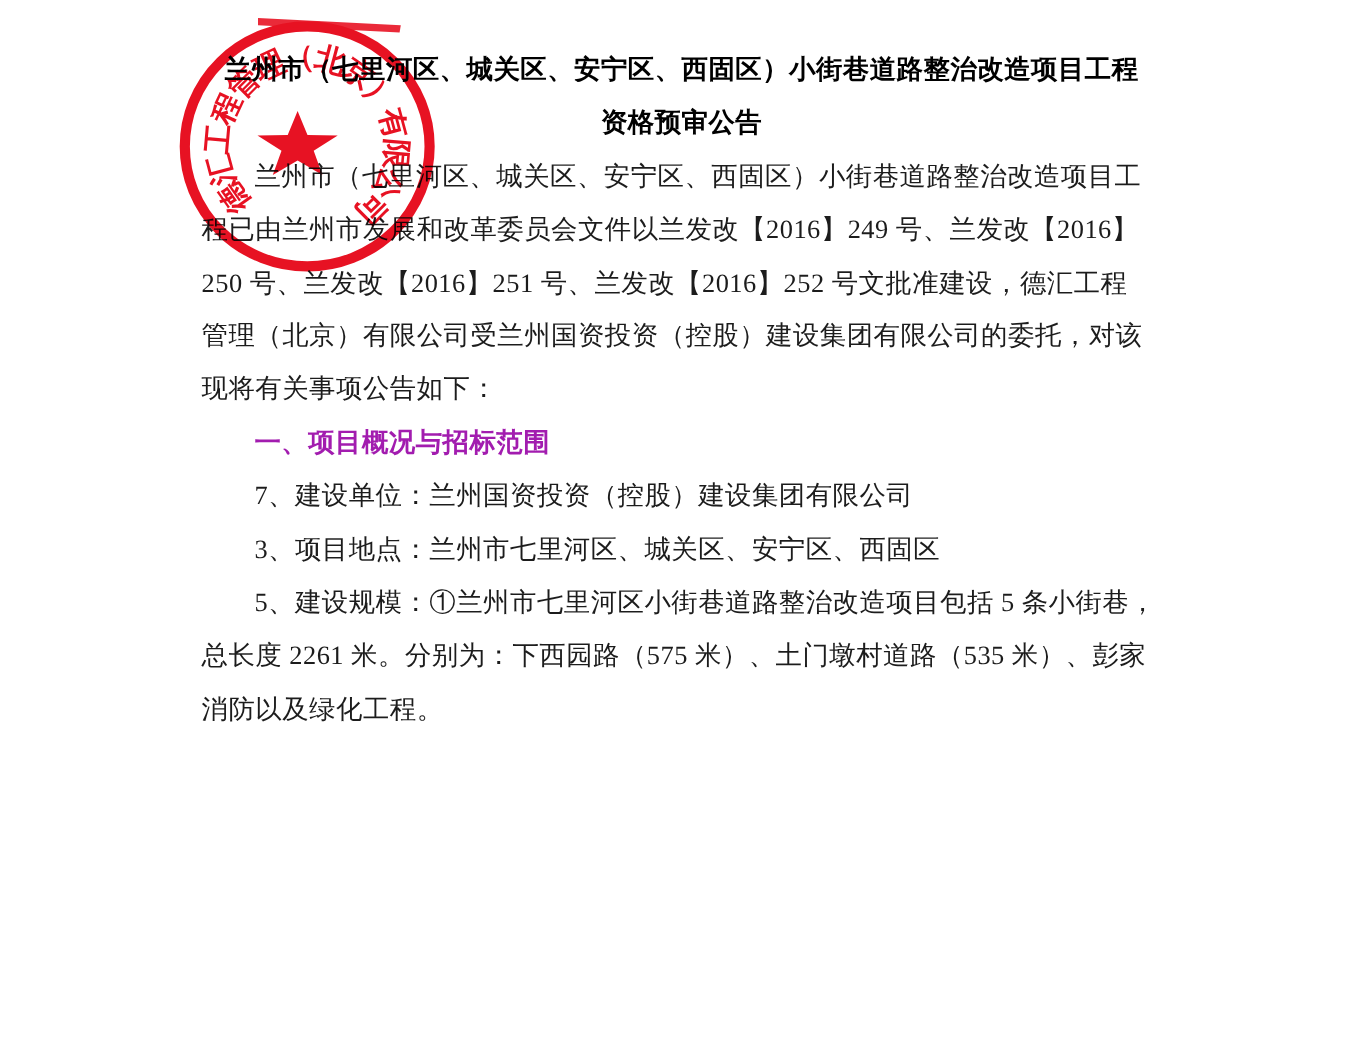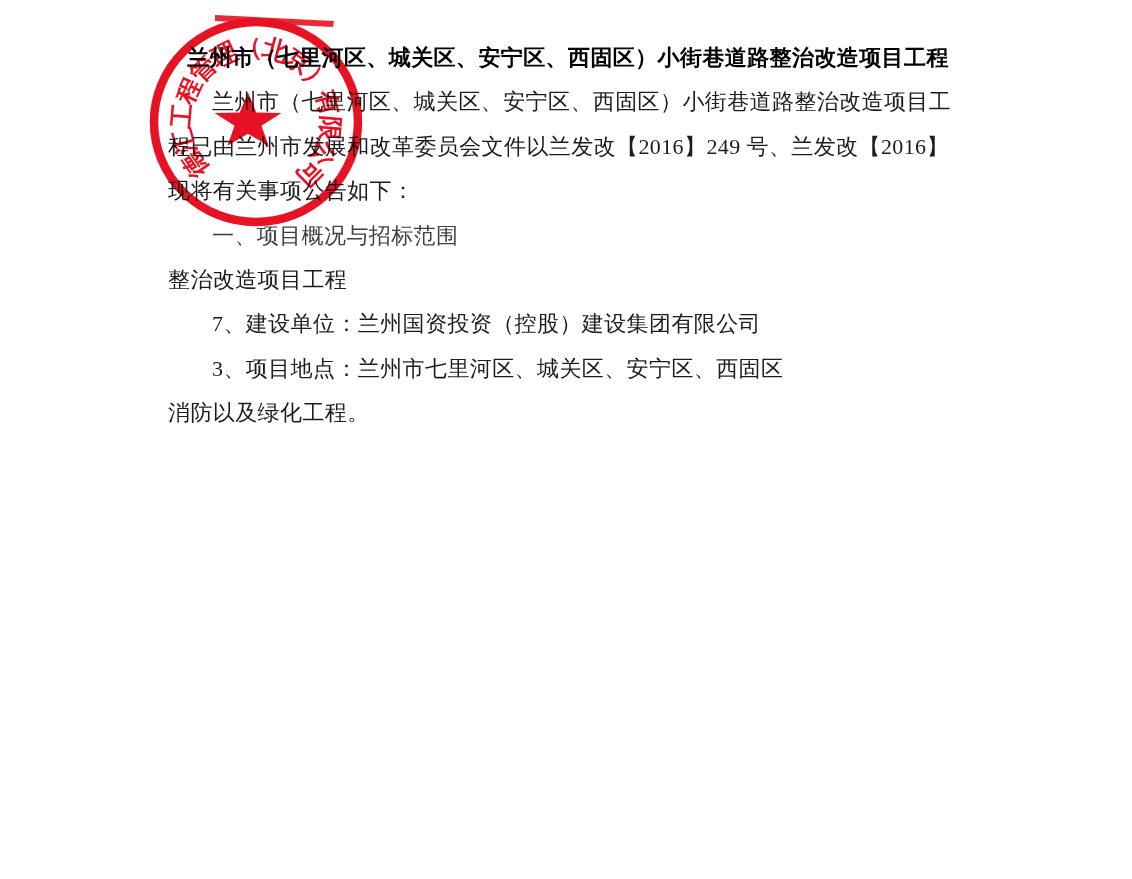--- a/index.html
+++ b/index.html
@@ -12,43 +12,47 @@
     color:#1c1c1c;font-size:22px;
   }
   .line{
     height:44.4px;line-height:44.4px;white-space:nowrap;
     letter-spacing:0.4px;
   }
   .line.title{
     text-align:center;font-weight:bold;color:#000;
   }
   .line.indent{ text-indent:44px; }
-  .line.bold{ font-weight:normal;color:#404040; }
+  .line.bold{ font-weight:bold;color:#a21caf; }
   .stamp{
     position:absolute;left:138px;top:8px;width:240px;height:232px;
     mix-blend-mode:multiply;opacity:0.93;pointer-events:none;
   }
   .stamp svg text{
     font-family:"Liberation Serif","DejaVu Serif",serif;
     font-weight:bold;font-size:25px;
   }
 </style>
 </head>
 <body>
 
 <div class="doc">
   <div class="line title">兰州市（七里河区、城关区、安宁区、西固区）小街巷道路整治改造项目工程</div>
+  <div class="line title">资格预审公告</div>
   <div id="doc-lines">
       <div class="line indent">兰州市（七里河区、城关区、安宁区、西固区）小街巷道路整治改造项目工</div>
       <div class="line">程已由兰州市发展和改革委员会文件以兰发改【2016】249 号、兰发改【2016】</div>
+      <div class="line">250 号、兰发改【2016】251 号、兰发改【2016】252 号文批准建设，德汇工程</div>
+      <div class="line">管理（北京）有限公司受兰州国资投资（控股）建设集团有限公司的委托，对该</div>
       <div class="line">现将有关事项公告如下：</div>
       <div class="line indent bold">一、项目概况与招标范围</div>
-      <div class="line">整治改造项目工程</div>
       <div class="line indent">7、建设单位：兰州国资投资（控股）建设集团有限公司</div>
       <div class="line indent">3、项目地点：兰州市七里河区、城关区、安宁区、西固区</div>
+      <div class="line indent">5、建设规模：①兰州市七里河区小街巷道路整治改造项目包括 5 条小街巷，</div>
+      <div class="line">总长度 2261 米。分别为：下西园路（575 米）、土门墩村道路（535 米）、彭家</div>
       <div class="line">消防以及绿化工程。</div>
     </div>
 </div>
 
 <div class="stamp">
   <svg width="240" height="232" viewBox="0 0 240 232">
 
     <ellipse cx="118" cy="114" rx="102" ry="100" fill="none" stroke="#e60012" stroke-width="8.5"></ellipse>
 
     <ellipse cx="116" cy="113" rx="102" ry="100" fill="none" stroke="#e60012" stroke-width="2.5" opacity="0.55"></ellipse>

